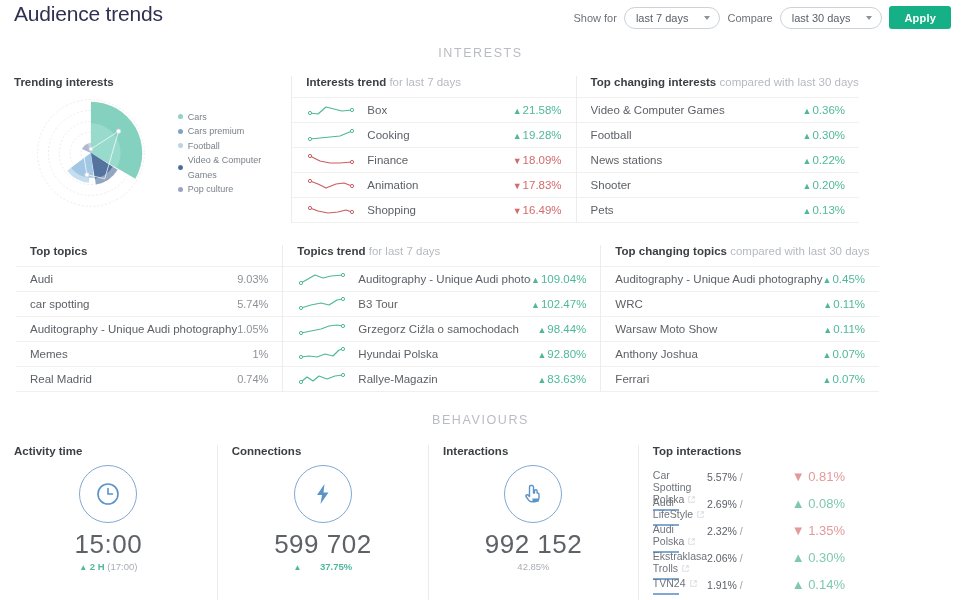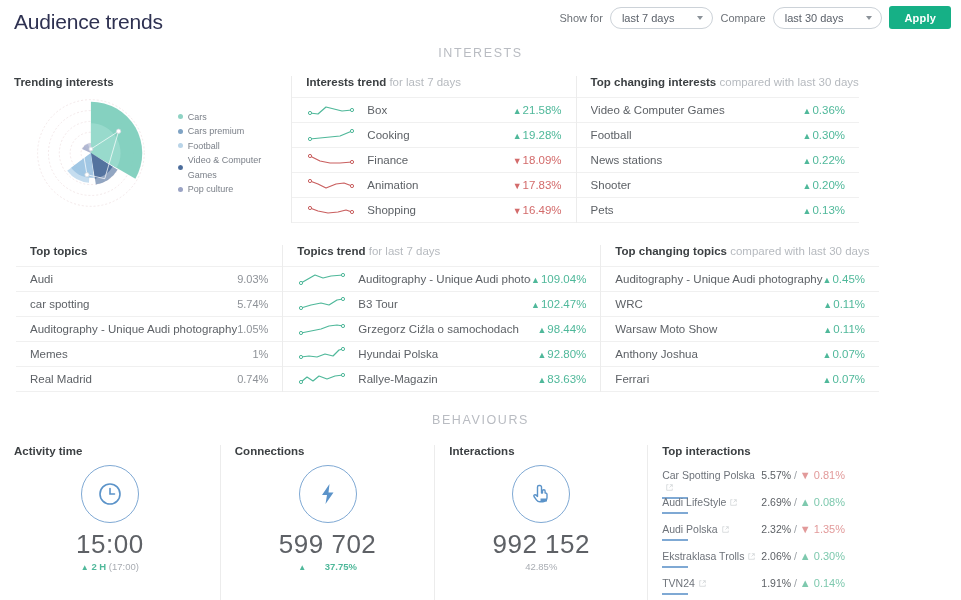--- a/index.html
+++ b/index.html
@@ -8,32 +8,32 @@
     background: #ffffff;
     font-family: "Liberation Sans", sans-serif;
     color: #4a4a4a;
     overflow: hidden;
   }
   .page { position: relative; width: 961px; height: 600px; }
 
   
   .header { position: relative; height: 38px; }
   .page-title {
-    position: absolute; left: 14px; top: 10px;
+    position: absolute; left: 14px; top: 2px;
     font-size: 21px; font-weight: 400; color: #2e3151;
     letter-spacing: -0.2px;
   }
   .controls {
     position: absolute; right: 10px; top: 6px;
     display: flex; align-items: center; gap: 7px;
     font-size: 11px; color: #6d7278;
   }
   .ctrl-label { color: #6d7278; font-size: 11px; }
   .pill {
-    display: inline-flex; align-items: center; gap: 23px;
+    display: inline-flex; align-items: center; gap: 16px;
     border: 1px solid #ccd2d8; border-radius: 13px;
     padding: 4px 9px 4px 11px; height: 22px;
     background: #fff; color: #5a6069; font-size: 11px;
     cursor: pointer; white-space: nowrap;
   }
   .caret {
     width: 0; height: 0; border-left: 3.5px solid transparent;
     border-right: 3.5px solid transparent; border-top: 4px solid #8b9299;
   }
   .apply-btn {
@@ -102,21 +102,21 @@
   .ti-row {
     display: flex; align-items: flex-start;
     height: 27px; padding: 0 14px 0 14px; font-size: 10.5px;
   }
   .ti-name { flex: 1; color: #6e737a; }
   .ti-underline {
     width: 26px; height: 2px; background: #7fa9d4; margin-top: 4px;
   }
   .ext-icon { margin-left: 4px; opacity: 0.5; }
   .ti-val { color: #5d6166; font-size: 10.5px; white-space: nowrap; }
-  .ti-val .small { font-size: 11px; }
+  .ti-val .small { font-size: 13px; margin-left: 46px; }
   .ti-val .small.up { color: #7ec9ae; }
   .ti-val .small.down { color: #e29a9a; }
   .ti-val .sep { color: #9ba0a6; }
 </style>
 </head>
 <body>
 
 <div class="page">
 
   <div class="header">

